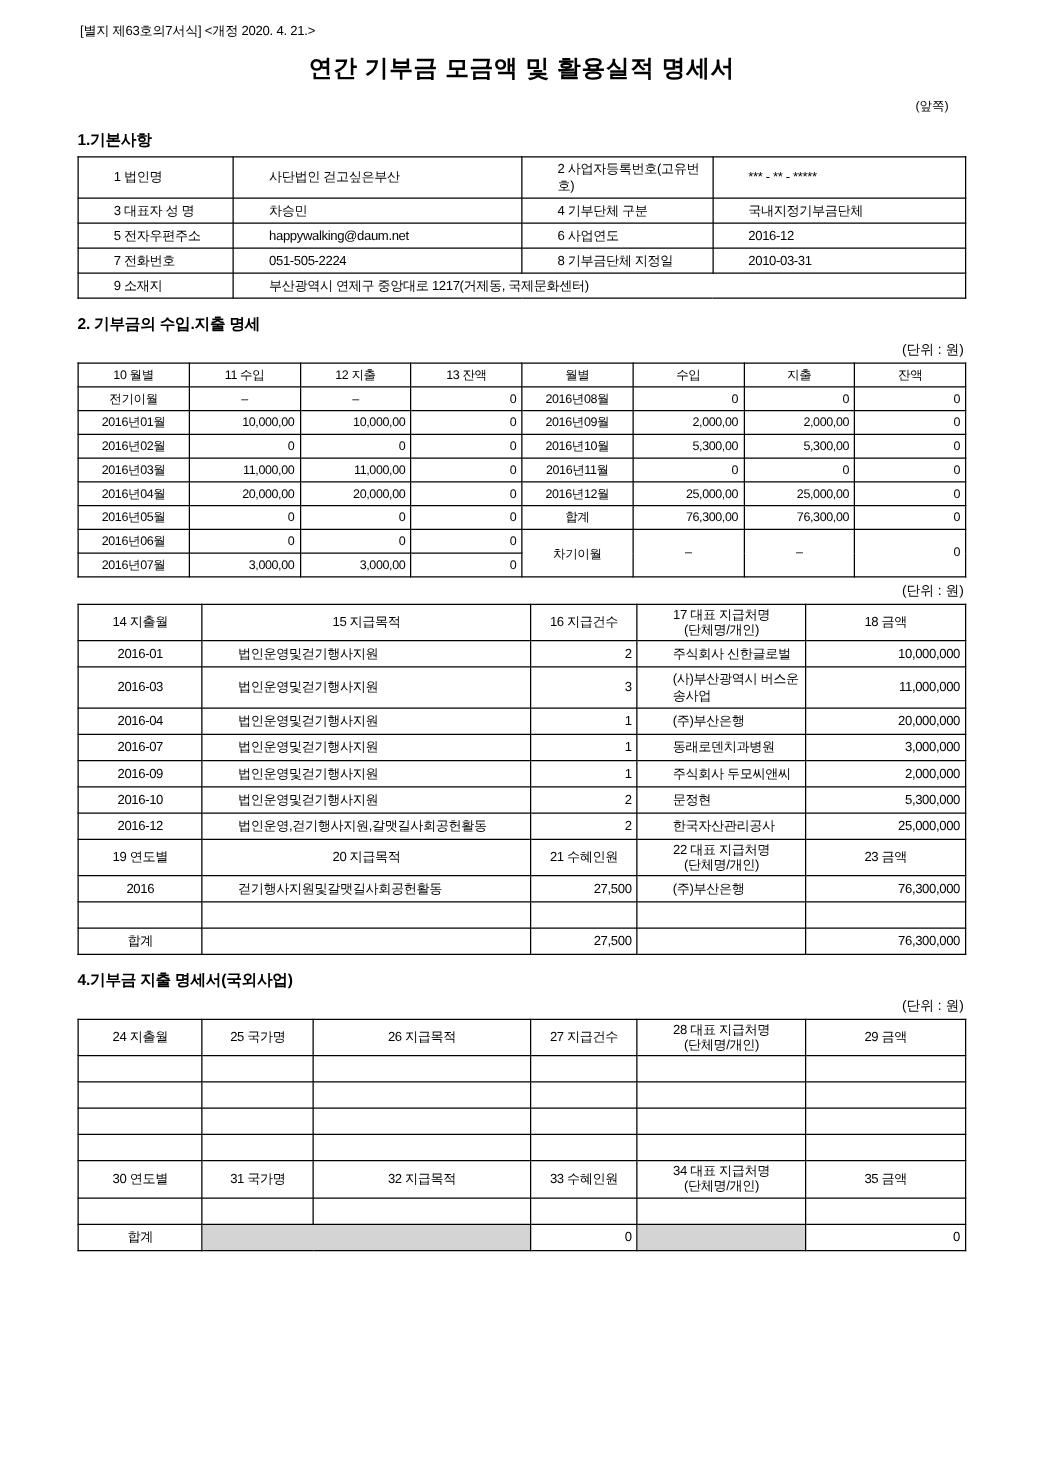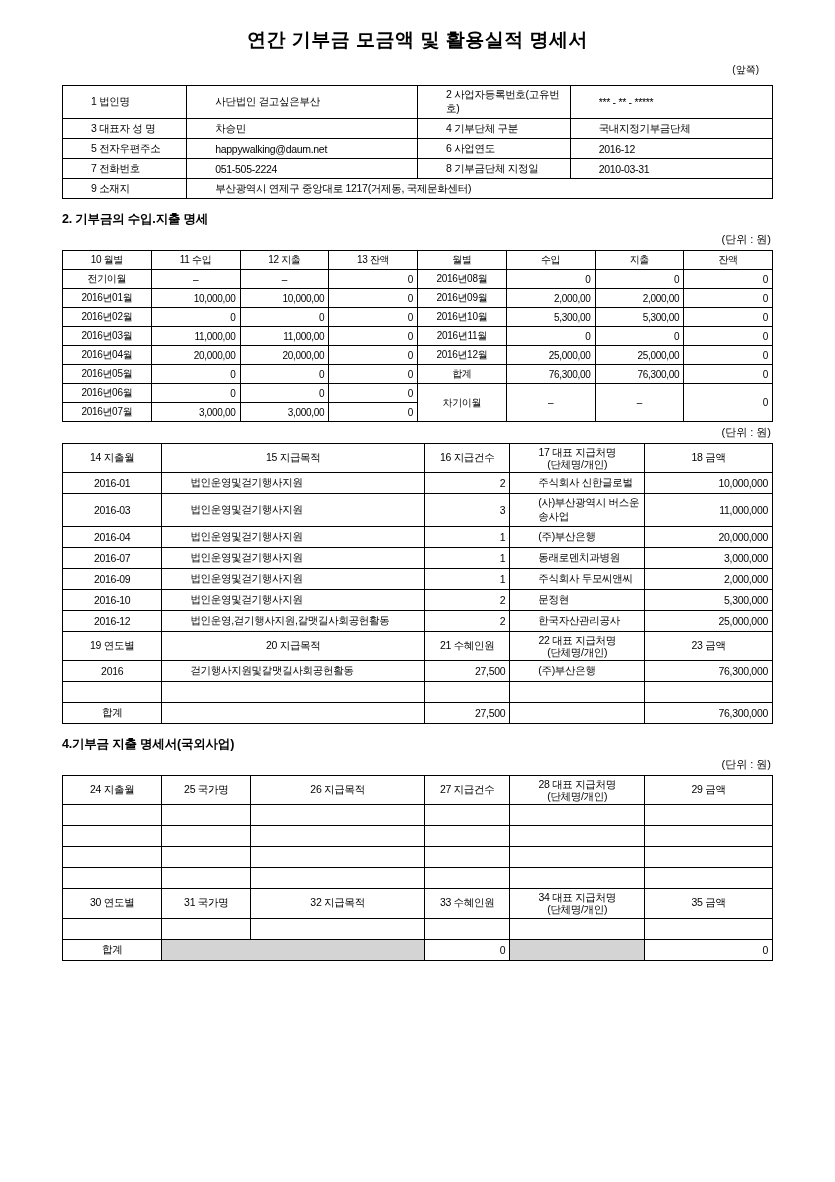--- a/index.html
+++ b/index.html
@@ -41,23 +41,25 @@
 
   
   table.detail td { height: 21px; }
   .two-line { line-height: 1.15; }
 </style>
 </head>
 <body>
 
 <div class="page">
 
+  <div class="formcode">[별지 제63호의7서식] &lt;개정 2020. 4. 21.&gt;</div>
   <div class="doc-title">연간 기부금 모금액 및 활용실적 명세서</div>
   <div class="side-note">(앞쪽)</div>
 
+  <div class="sec-title">1.기본사항</div>
   <table class="basic">
     <colgroup>
       <col style="width:17.5%">
         <col style="width:32.5%">
         <col style="width:21.5%">
         <col style="width:28.5%">
     </colgroup>
     <tbody>
       <tr>
         <td class="l hdr">1 법인명</td>

